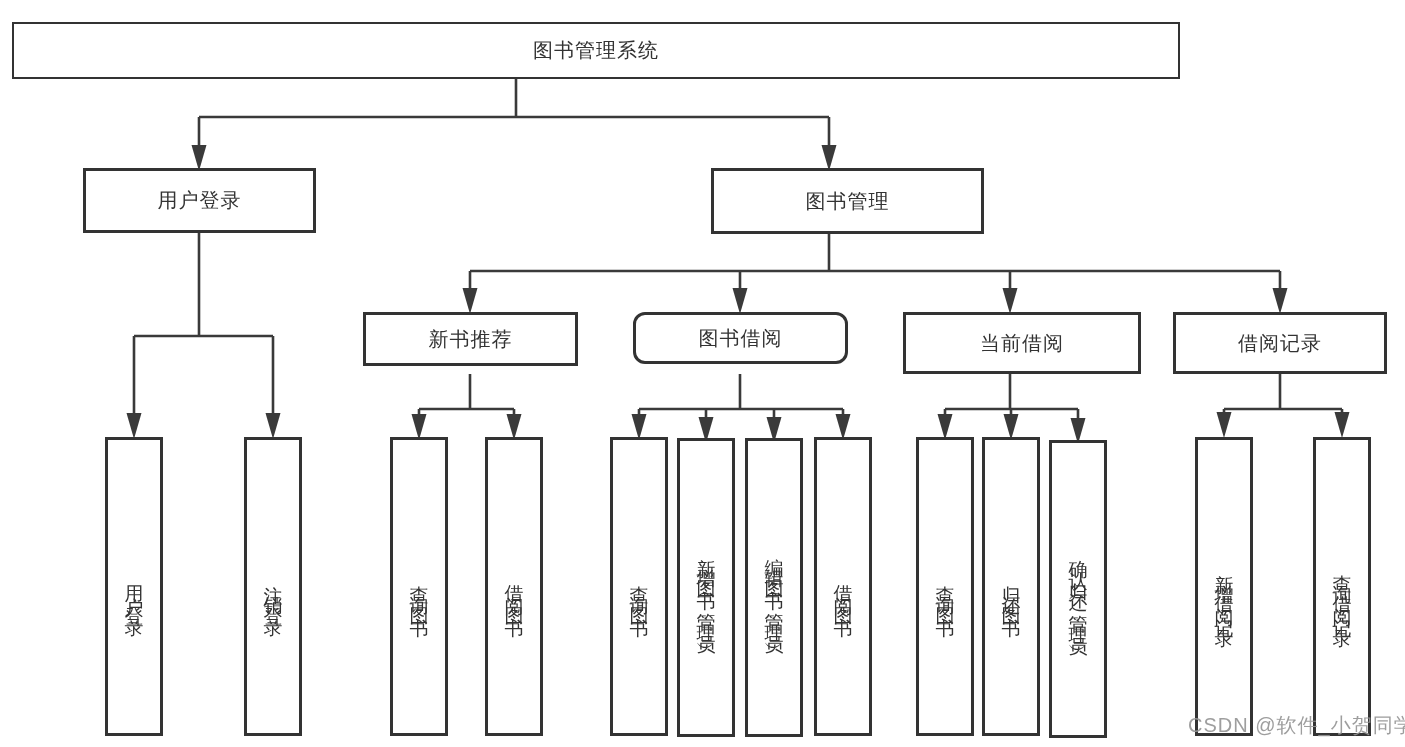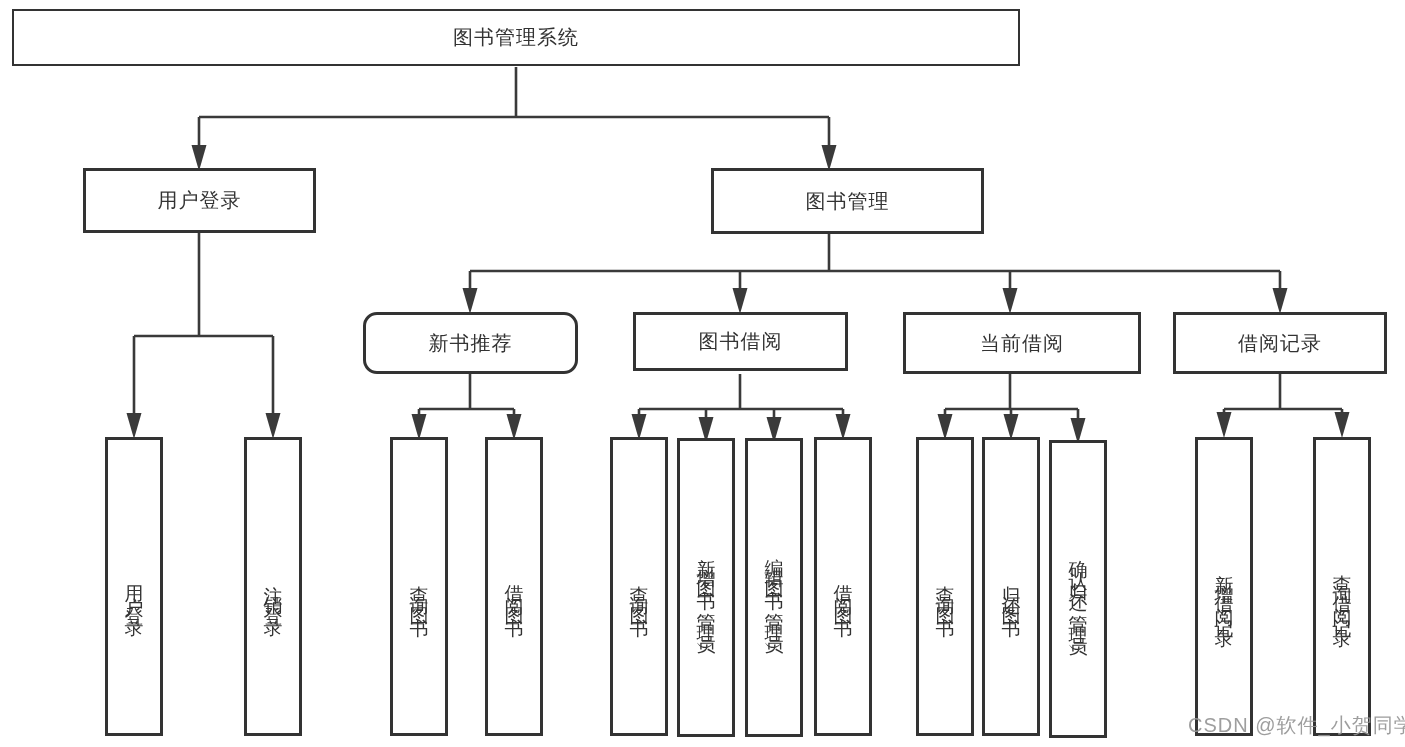--- a/index.html
+++ b/index.html
@@ -77,27 +77,27 @@
       <path d="M835.5 414 L850.5 414 L843 440 Z" fill="#3a3a3a"></path>
       <path d="M1010 374 L1010 409 M945 409 L1078 409 M945 409 L945 422 M1011 409 L1011 422 M1078 409 L1078 426" stroke="#3a3a3a" stroke-width="2.6" fill="none"></path>
       <path d="M937.5 414 L952.5 414 L945 440 Z" fill="#3a3a3a"></path>
       <path d="M1003.5 414 L1018.5 414 L1011 440 Z" fill="#3a3a3a"></path>
       <path d="M1070.5 418 L1085.5 418 L1078 444 Z" fill="#3a3a3a"></path>
       <path d="M1280 374 L1280 409 M1224 409 L1342 409 M1224 409 L1224 420 M1342 409 L1342 420" stroke="#3a3a3a" stroke-width="2.6" fill="none"></path>
       <path d="M1216.5 412 L1231.5 412 L1224 438 Z" fill="#3a3a3a"></path>
       <path d="M1334.5 412 L1349.5 412 L1342 438 Z" fill="#3a3a3a"></path>
     </svg>
 
-  <div class="node root" style="left:12px; top:9px; width:1008px; height:57px;">图书管理系统</div>
+  <div class="node root" style="left:12px; top:22px; width:1168px; height:57px;">图书管理系统</div>
 
   <div class="node" style="left:83px; top:168px; width:233px; height:65px;">用户登录</div>
   <div class="node" style="left:711px; top:168px; width:273px; height:66px;">图书管理</div>
 
-  <div class="node" style="left:363px; top:312px; width:215px; height:62px;border-radius:14px;">新书推荐</div>
-  <div class="node" style="left:633px; top:312px; width:215px; height:59px;">图书借阅</div>
+  <div class="node" style="left:363px; top:312px; width:215px; height:54px;">新书推荐</div>
+  <div class="node" style="left:633px; top:312px; width:215px; height:52px;border-radius:12px;">图书借阅</div>
   <div class="node" style="left:903px; top:312px; width:238px; height:62px;">当前借阅</div>
   <div class="node" style="left:1173px; top:312px; width:214px; height:62px;">借阅记录</div>
 
   <div class="node leaf" style="left:105px; top:437px; width:58px; height:299px;">用户登录</div>
   <div class="node leaf" style="left:244px; top:437px; width:58px; height:299px;">注销登录</div>
 
   <div class="node leaf" style="left:390px; top:437px; width:58px; height:299px;">查询图书</div>
   <div class="node leaf" style="left:485px; top:437px; width:58px; height:299px;">借阅图书</div>
 
   <div class="node leaf" style="left:610px; top:437px; width:58px; height:299px;">查询图书</div>

